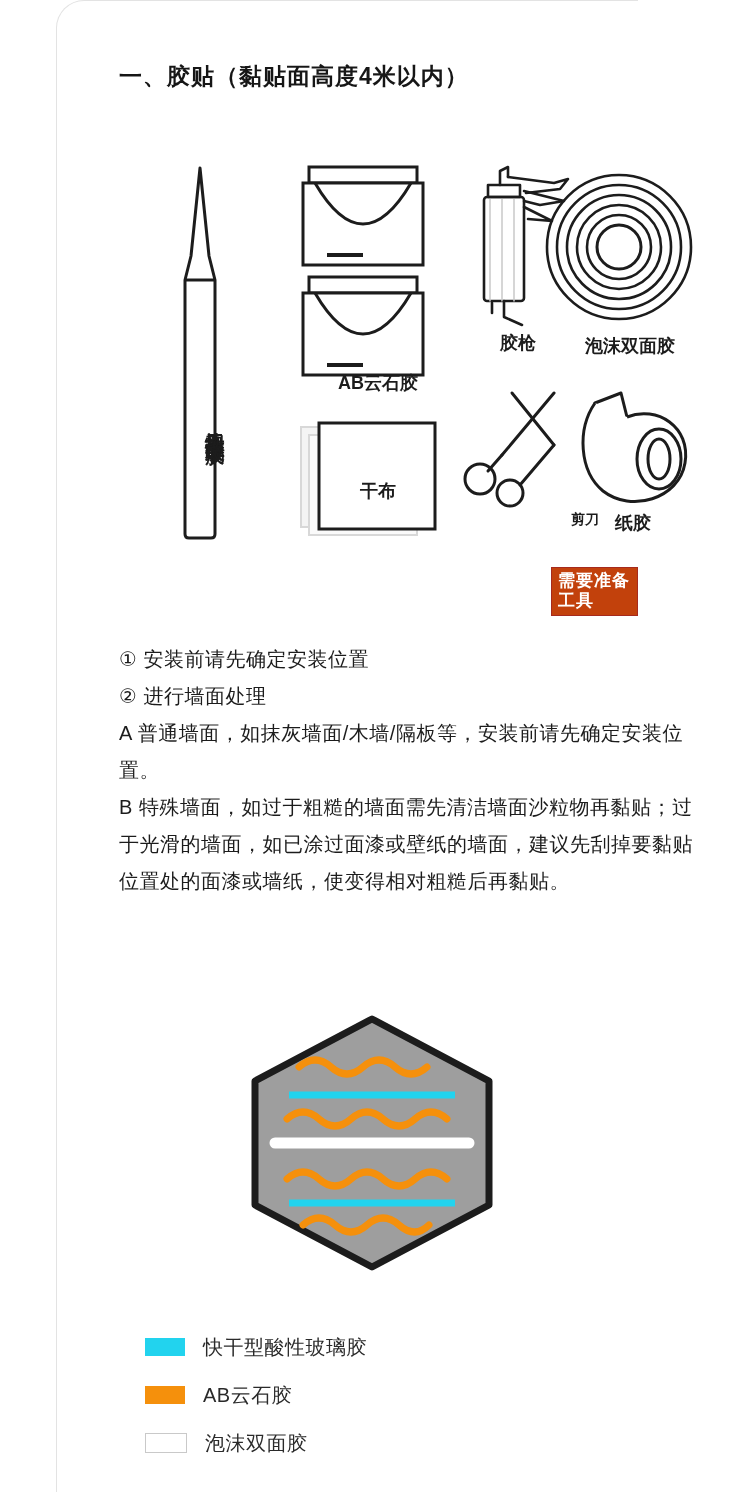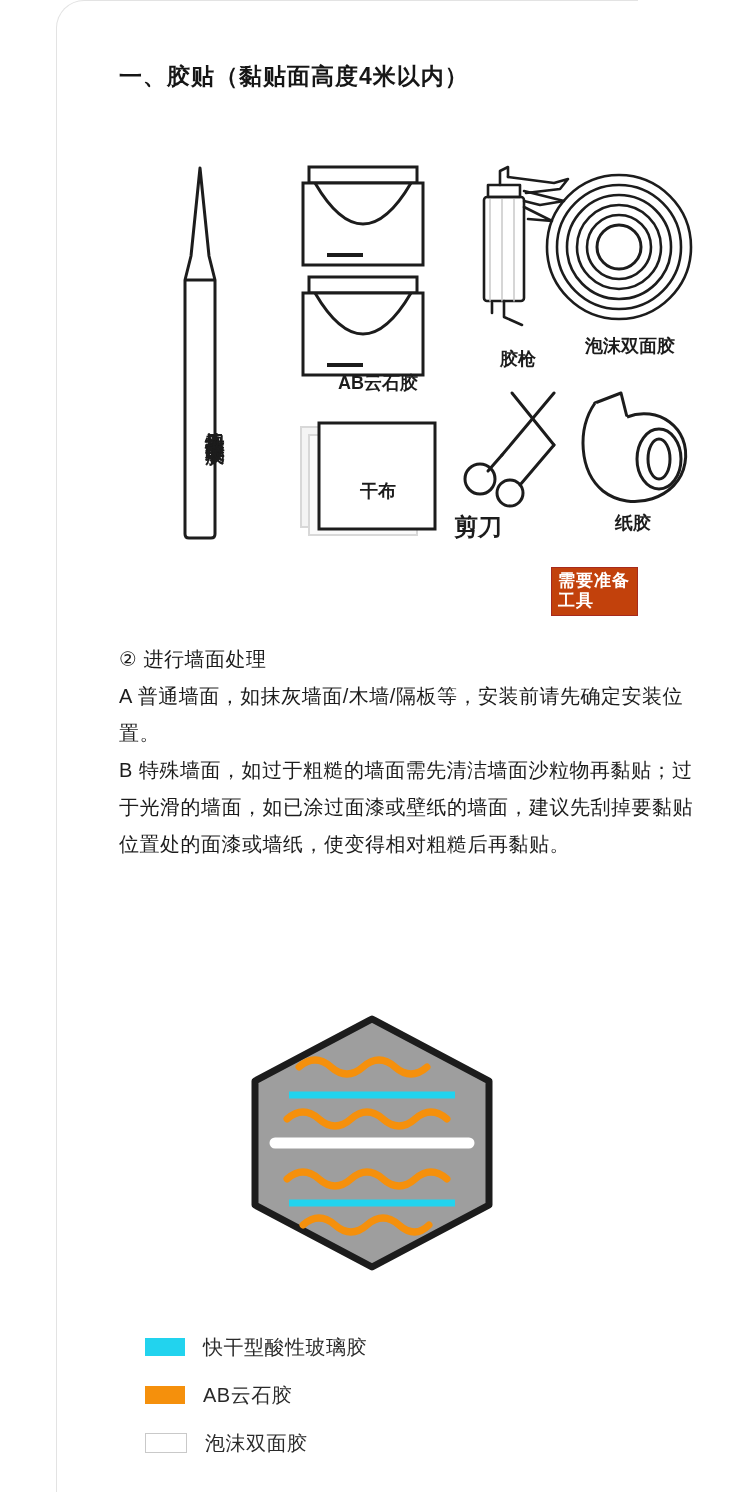--- a/index.html
+++ b/index.html
@@ -82,27 +82,27 @@
     font-weight: 700;
   }
 
   .cloth-group { position: absolute; left: 180px; top: 272px; width: 170px; height: 125px; }
   .cloth-label {
     position:absolute; left: 180px; top: 312px; width: 170px;
     text-align:center; font-size:18px; font-weight:700;margin-top:18px;
   }
 
   .gun-group { position:absolute; left: 355px; top: 12px; width: 110px; height: 170px; }
-  .gun-label { position:absolute; left:340px; top:198px; width:130px; text-align:center; font-size:18px; font-weight:700; }
+  .gun-label { position:absolute; left:340px; top:182px; width:130px; text-align:center; font-size:18px; font-weight:700; }
 
   .foam-group { position:absolute; left: 432px; top: 14px; width: 170px; height: 168px; }
   .foam-label { position:absolute; left:432px; top:185px; width:170px; text-align:center; font-size:18px; font-weight:700; }
 
   .scissor-group { position:absolute; left: 345px; top: 240px; width: 120px; height: 120px; }
-  .scissor-label { position:absolute; left:341px; top:362px; width:130px; text-align:left; font-size:24px; font-weight:700; }
+  .scissor-label { position:absolute; left:356px; top:362px; width:130px; text-align:right; font-size:14px; font-weight:700; }
 
   .papertape-group { position:absolute; left: 460px; top: 238px; width: 125px; height: 122px; }
   .papertape-label { position:absolute; left:450px; top:362px; width:140px; text-align:center; font-size:18px; font-weight:700;font-family:Liberation Mono, monospace; }
 
   .tools-badge {
     position: absolute;
     left: 494px;
     top: 566px;
     background: #c2410c;
     color: #fff;
@@ -262,20 +262,21 @@
           <ellipse cx="86" cy="72" rx="11" ry="20"></ellipse>
         </g>
       </svg>
     </div>
     <div class="papertape-label">纸胶</div>
   </div>
 
   <div class="tools-badge">需要准备工具</div>
 
   <div class="steps">
+    <p>① 安装前请先确定安装位置</p>
     <p>② 进行墙面处理</p>
     <p>A 普通墙面，如抹灰墙面/木墙/隔板等，安装前请先确定安装位置。</p>
     <p>B 特殊墙面，如过于粗糙的墙面需先清洁墙面沙粒物再黏贴；过于光滑的墙面，如已涂过面漆或壁纸的墙面，建议先刮掉要黏贴位置处的面漆或墙纸，使变得相对粗糙后再黏贴。</p>
   </div>
 
   <div class="hex-wrap">
     <svg width="250" height="260" viewBox="0 0 250 260">
       <polygon points="125,6 242,68 242,192 125,254 8,192 8,68" fill="#9e9e9e" stroke="#1c1c1c" stroke-width="7" stroke-linejoin="round"></polygon>
       <g fill="none" stroke="#f5900c" stroke-width="7" stroke-linecap="round">
         <path d="M52 54 q16 -14 32 0 t32 0 t32 0 t32 0"></path>

